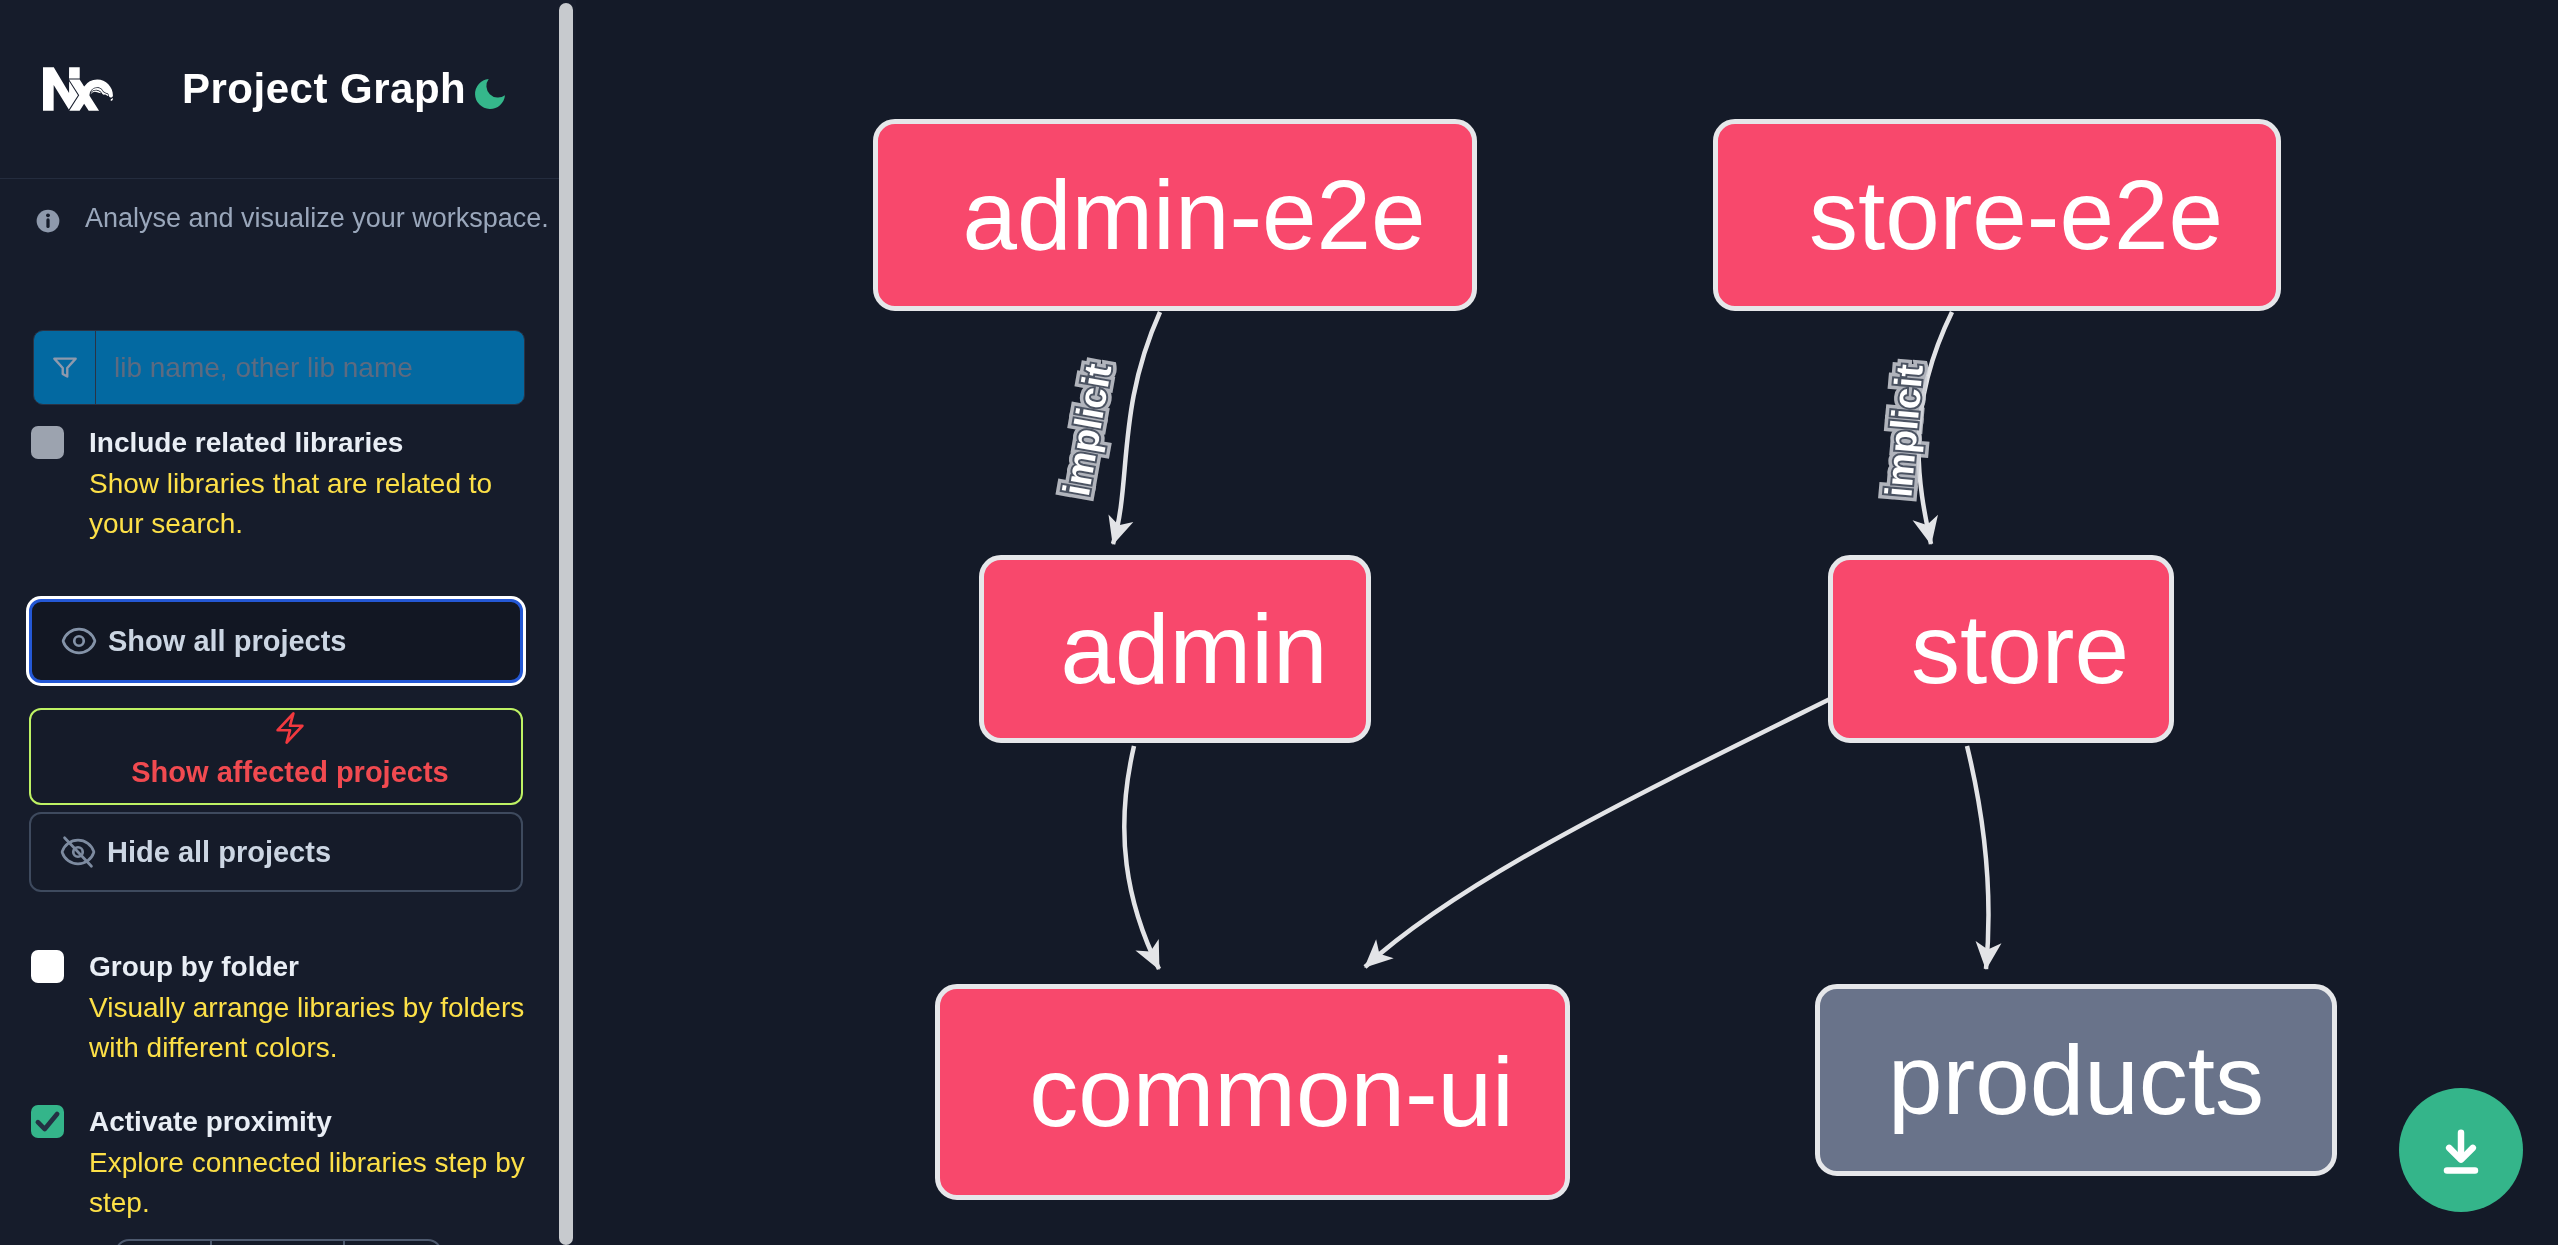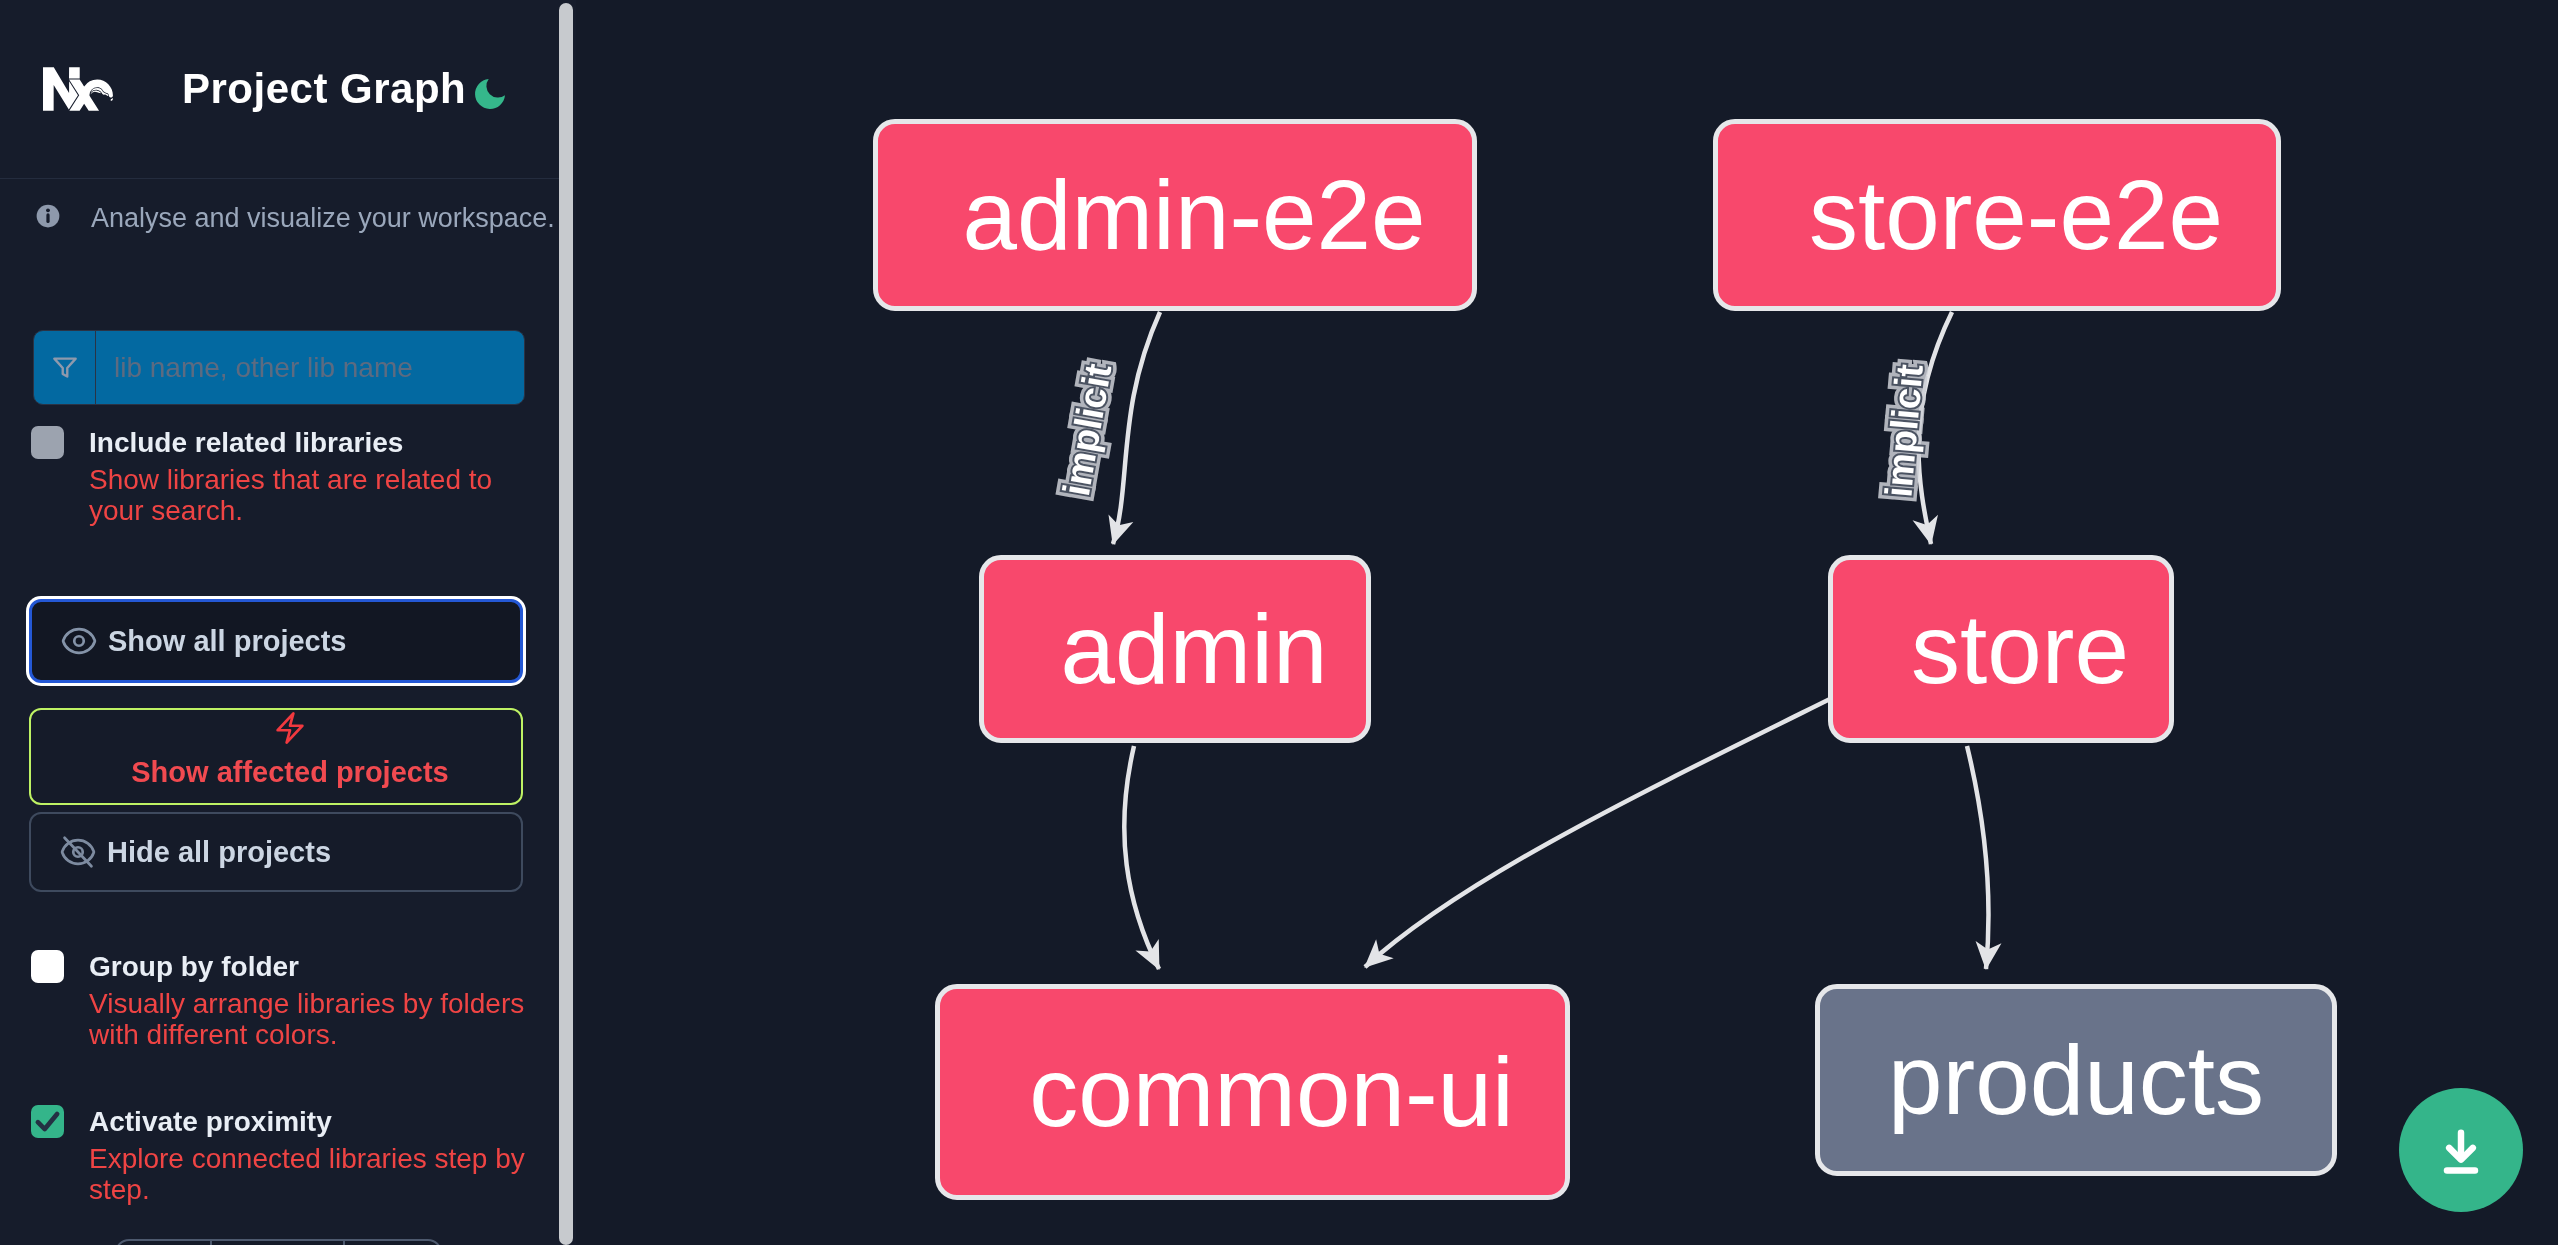--- a/index.html
+++ b/index.html
@@ -8,37 +8,37 @@
        font-family:"Liberation Sans",sans-serif;-webkit-font-smoothing:antialiased;}
 
   
   .sidebar{position:absolute;left:0;top:0;width:576px;height:1245px;background:#161c2b;}
   .sb-header{position:absolute;left:0;top:0;width:560px;height:179px;
              border-bottom:1px solid #242c3e;display:flex;align-items:center;padding-left:30px;}
   .nx-logo{width:96px;height:70px;flex:0 0 auto;}
   .sb-title{font-size:42px;font-weight:700;color:#ffffff;margin-left:56px;letter-spacing:.5px;}
   .moon-btn{position:absolute;left:470px;top:74px;width:40px;height:40px;cursor:pointer;}
 
-  .sb-tagline{position:absolute;left:35px;top:203px;display:flex;align-items:flex-start;gap:30px;}
+  .sb-tagline{position:absolute;left:35px;top:203px;display:flex;align-items:flex-end;gap:24px;}
   .sb-tagline .txt{font-size:27px;color:#9aa7bb;}
 
   .search{position:absolute;left:33px;top:330px;width:492px;height:75px;background:#0369a1;
           border:1px solid #2a3345;border-radius:10px;display:flex;align-items:stretch;overflow:hidden;}
   .search .icon-cell{width:62px;border-right:1px solid #2a3345;display:flex;align-items:center;justify-content:center;flex:0 0 auto;}
   .search input{flex:1;background:transparent;border:none;outline:none;color:#cbd5e1;
                 font-size:28px;padding:0 0 0 18px;font-family:"Liberation Sans",sans-serif;}
   .search input::placeholder{color:#5d6b81;}
 
   .cb-row{position:absolute;left:31px;display:grid;grid-template-columns:33px 1fr;column-gap:25px;width:505px;}
   .cb-box{width:33px;height:33px;border-radius:7px;margin-top:2px;position:relative;cursor:pointer;}
   .cb-gray{background:#9ca3af;}
   .cb-white{background:#ffffff;}
   .cb-green{background:#34b58a;}
   .cb-label{font-size:28px;font-weight:700;color:#e9eef5;line-height:37px;cursor:pointer;}
-  .cb-desc{grid-column:2;font-size:28px;color:#ef4444;line-height:31px;margin-top:3px;max-width:470px;}
+  .cb-desc{grid-column:2;font-size:28px;color:#fde047;line-height:40px;margin-top:3px;max-width:470px;}
 
   .sb-btn{position:absolute;left:29px;width:494px;border-radius:12px;display:flex;align-items:center;
           gap:10px;padding-left:28px;background:#151b29;cursor:pointer;font-size:29px;font-weight:700;color:#ccd6e3;}
   .btn-show-all{top:599px;height:84px;background:#121723;border:3px solid #2458d5;box-shadow:0 0 0 3px #ffffff;}
   .btn-affected{top:708px;height:97px;border:2px solid #bef264;color:#f14a50;flex-direction:column;}
   .btn-hide{top:812px;height:80px;border:2px solid #3e4a5e;}
 
   .segmented{position:absolute;left:115px;top:1239px;width:327px;height:42px;border:2px solid #4d596e;
              border-radius:14px 14px 0 0;background:#151b29;display:flex;overflow:hidden;}
   .segmented .seg{height:100%;}

